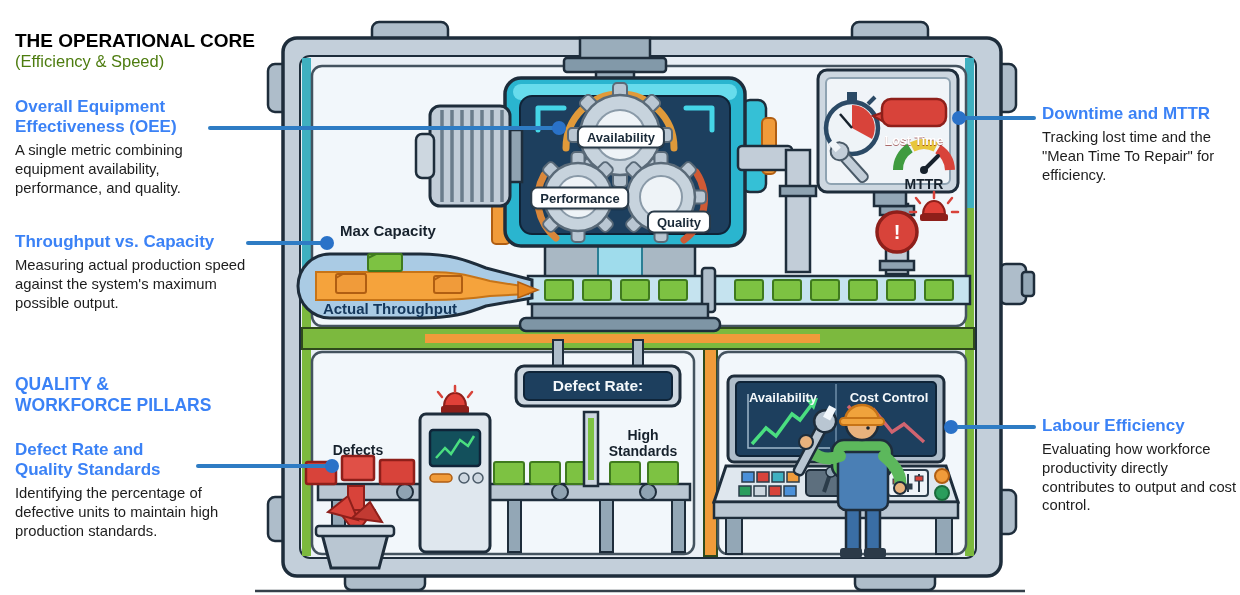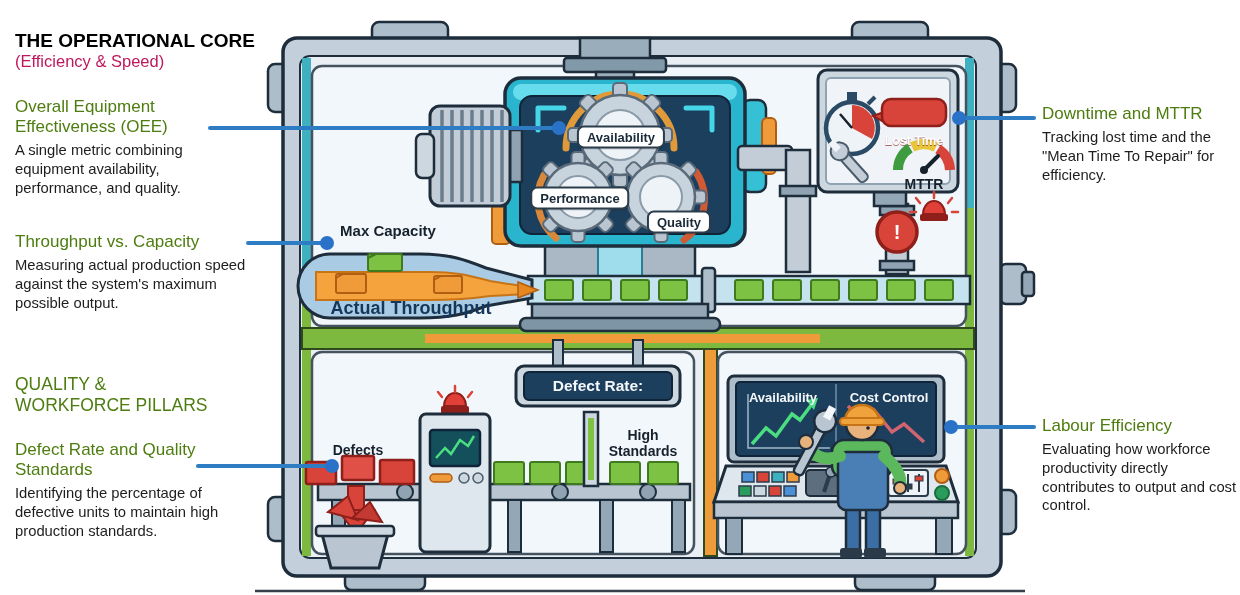--- a/index.html
+++ b/index.html
@@ -1,31 +1,31 @@
 <!DOCTYPE html>
 <html><head>
 <meta charset="utf-8">
 <style>
   html,body{margin:0;padding:0;background:#ffffff;}
   #stage{position:relative;width:1240px;height:595px;background:#ffffff;overflow:hidden;
          font-family:"Liberation Sans", sans-serif;}
   #art{position:absolute;left:0;top:0;width:1240px;height:595px;}
   .txt{position:absolute;color:#1a1a1a;}
   .t-header{font-size:19px;font-weight:bold;color:#000;line-height:1.15;}
-  .t-sub{font-size:16.5px;color:#be185d;line-height:1.2;}
-  .t-title{font-size:17px;font-weight:normal;color:#4d7c0f;line-height:1.18;}
+  .t-sub{font-size:16.5px;color:#4d7c0f;line-height:1.2;}
+  .t-title{font-size:17px;font-weight:bold;color:#3b82f6;line-height:1.18;}
   .t-body{font-size:14.8px;color:#1d1d1d;line-height:1.27;margin-top:4px;}
   .c-line{position:absolute;height:3.5px;background:#2e7cc4;border-radius:2px;}
   .c-dot{position:absolute;width:14px;height:14px;border-radius:50%;background:#2a72c8;}
   .lbl{position:absolute;transform:translate(-50%,-50%);white-space:nowrap;
        font-weight:bold;color:#16212c;}
   .lbl-pill{background:#ffffff;border:2px solid #2b3c4a;border-radius:7px;
             padding:2px 8px;font-size:13px;color:#1a2a38;box-shadow:0 1px 0 rgba(0,0,0,.15);}
   .lbl-plain{font-size:15px;}
-  .lbl-navy{color:#14375c;font-size:18px;margin-left:21px;}
+  .lbl-navy{color:#14375c;font-size:15px;}
   .lbl-white{color:#f4f8fb;font-size:13px;}
   .lbl-sign{color:#f4f8fb;font-size:15.5px;}
   .lbl-badge{color:#fff;font-size:12.5px;text-shadow:0 1px 0 rgba(120,10,10,.6);margin-top:28px;}
   .lbl-small{font-size:14px;}
   .lbl-wrap{white-space:normal;width:92px;text-align:center;line-height:1.15;font-size:14px;}
   .lbl-excl{color:#fff;font-size:20px;font-weight:bold;}
 </style>
 </head>
 <body>
 

